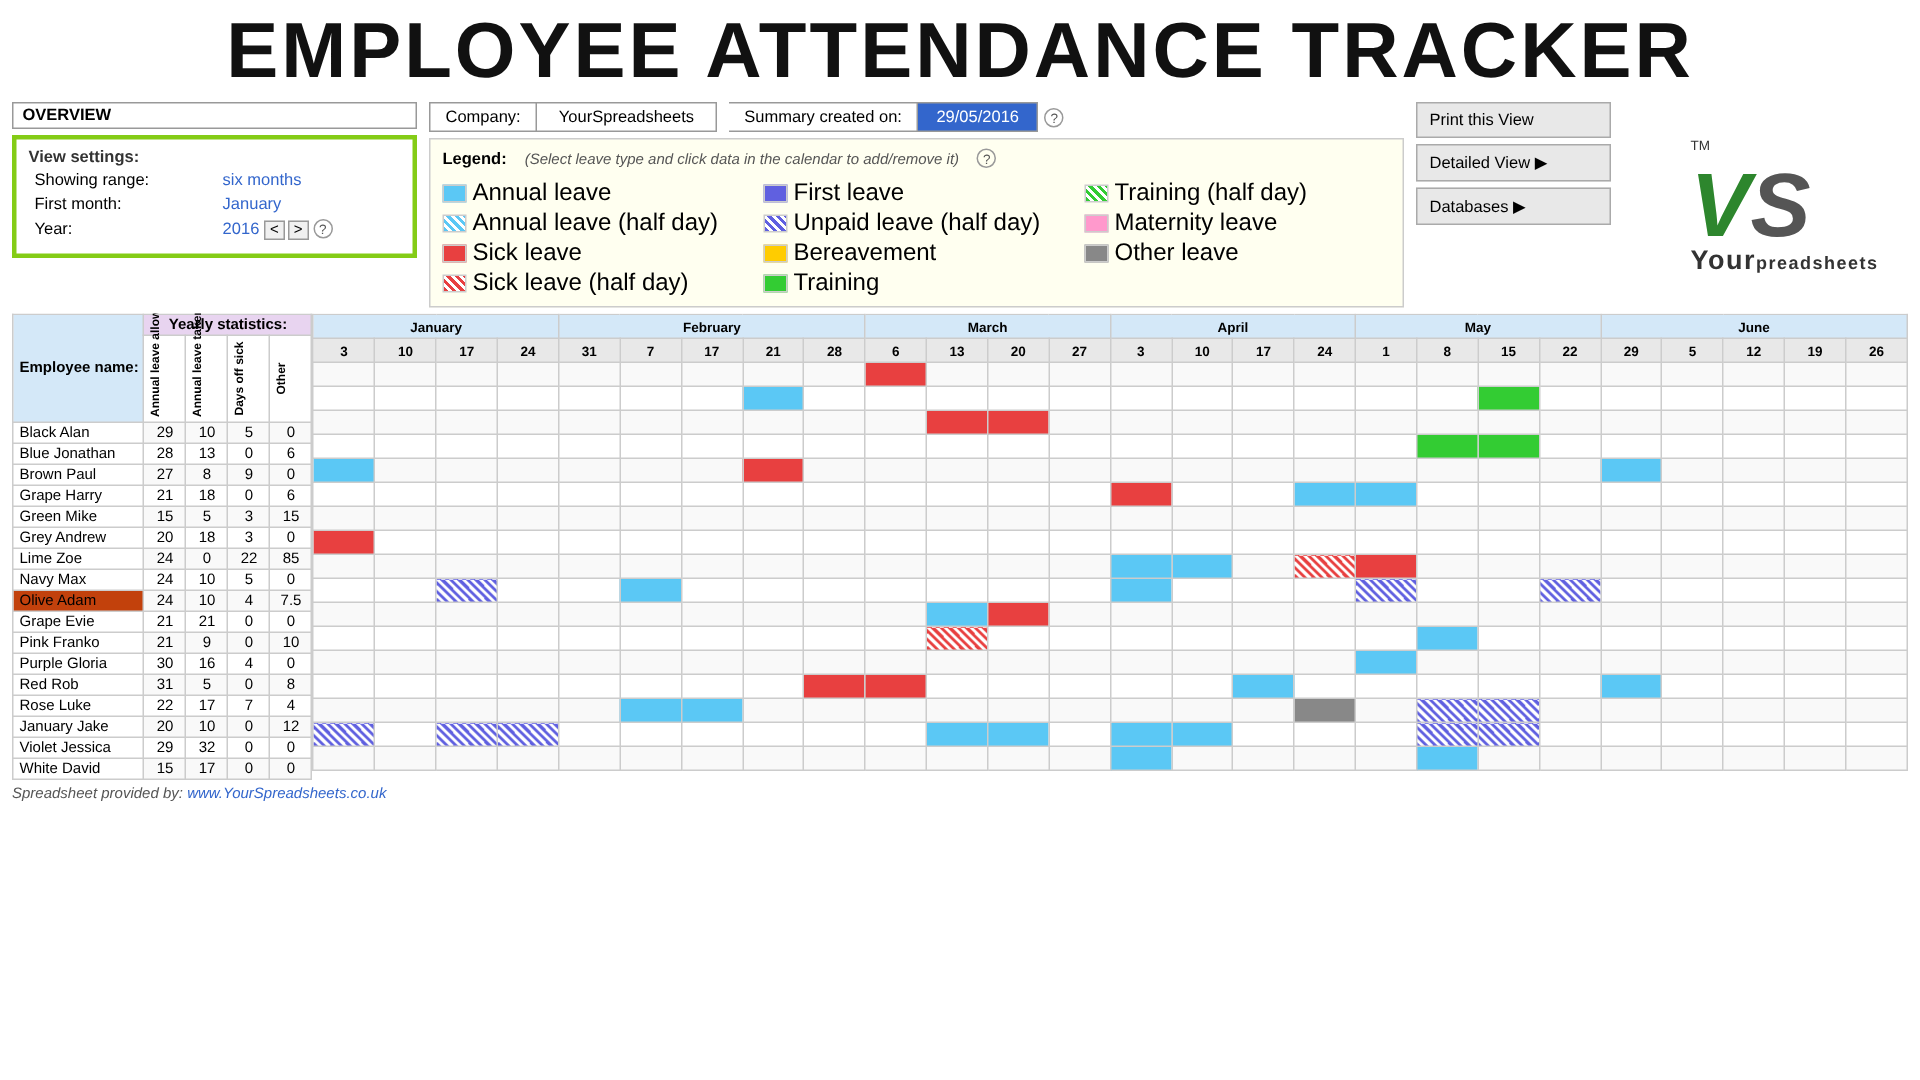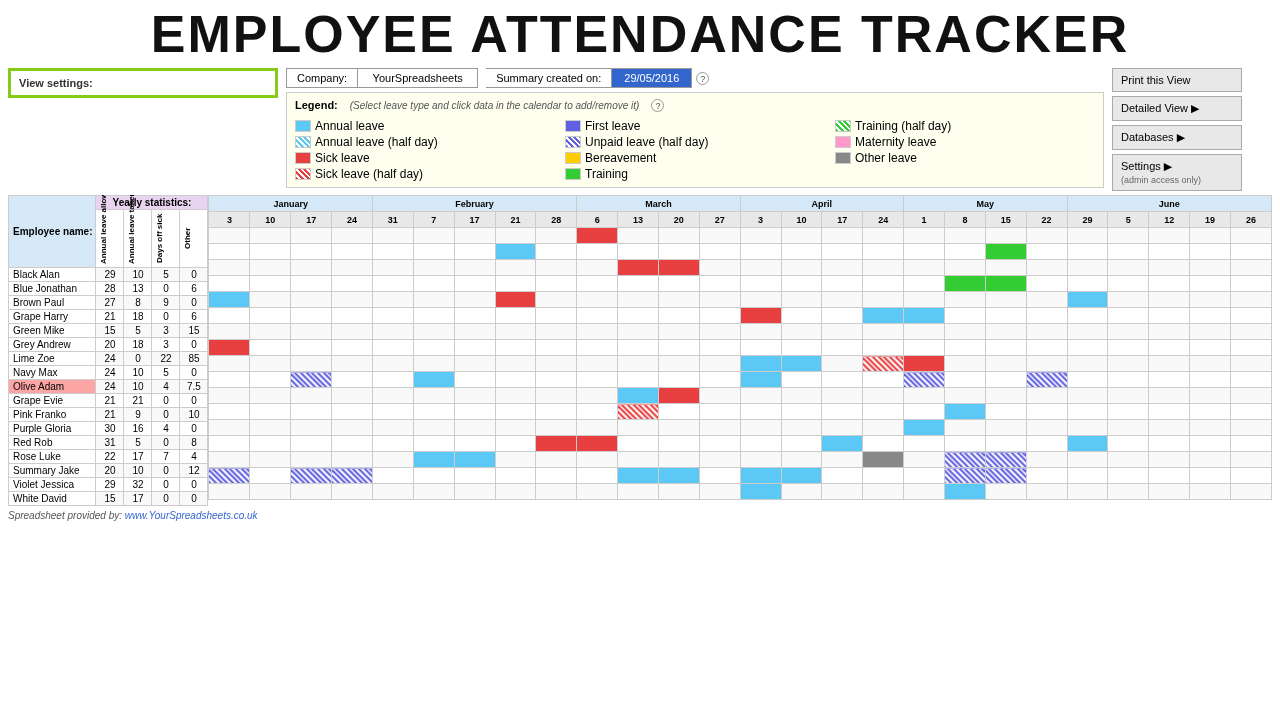--- a/index.html
+++ b/index.html
@@ -150,21 +150,21 @@
     .legend-grid {
       display: grid;
       grid-template-columns: repeat(3, 1fr);
       gap: 2px 10px;
     }
 
     .legend-item {
       display: flex;
       align-items: center;
       gap: 4px;
-      font-size: 12px;
+      font-size: 16px;
       text-align: center;
     }
 
     .legend-swatch {
       width: 16px;
       height: 12px;
       flex-shrink: 0;
       border: 1px solid #ccc;
     }
 
@@ -300,22 +300,46 @@
     }
   </style>
 </head>
 <body>
 
 <div class="main-title">EMPLOYEE ATTENDANCE TRACKER</div>
 
 <div class="top-bar">
 
   <div class="left-panel">
+    <div class="overview-box">OVERVIEW</div>
     <div class="view-settings-box">
       <div class="label">View settings:</div>
+      <table>
+        <tbody>
+            <tr>
+          <td>Showing range:</td>
+          <td class="value-blue">six months</td>
+        </tr>
+        <tr>
+          <td>First month:</td>
+          <td class="value-blue">January</td>
+        </tr>
+        <tr>
+          <td>Year:</td>
+          <td>
+            <span class="value-blue">2016</span>
+            <span class="nav-arrows">
+              <span>&lt;</span>
+              <span>&gt;</span>
+            </span>
+            <span class="help-circle">?</span>
+          </td>
+        </tr>
+      </tbody>
+        </table>
     </div>
   </div>
 
   <div class="center-panel">
     <div class="company-row">
       <div class="company-label">Company:</div>
       <div class="company-value">YourSpreadsheets</div>
       <div class="summary-label" style="margin-left:8px;">Summary created on:</div>
       <div class="summary-date">29/05/2016</div>
       <span class="help-circle" style="margin-left:4px;">?</span>
@@ -374,26 +398,38 @@
           <span>Training</span>
         </div>
       </div>
     </div>
   </div>
 
   <div class="right-panel">
     <button class="action-btn">Print this View</button>
     <button class="action-btn">Detailed View ▶</button>
     <button class="action-btn">Databases ▶</button>
-    <button class="action-btn">
-      <span>Settings ▶</span><br>
-      <span style="font-size:9px;color:#666;">(admin access only)</span>
-    </button>
   </div>
 
+  <div class="logo-area">
+    <div class="logo-box">
+      <div style="display:flex; align-items:flex-start;">
+        <div style="position:relative;">
+          <span style="font-size:9px; vertical-align:super; color:#333;">TM</span>
+        </div>
+      </div>
+      <div style="display:flex; align-items:flex-end; line-height:1;">
+        <span style="font-size:60px; font-weight:900; color:#2d862d; font-style:italic;">V</span>
+        <span style="font-size:60px; font-weight:900; color:#555; font-style:italic;">S</span>
+      </div>
+      <div style="font-size:16px; font-weight:bold; color:#333; letter-spacing:1px; margin-top:-4px;">
+        <span style="font-size:18px; font-weight:900; color:#333;">Your</span><span style="font-size:12px;">preadsheets</span>
+      </div>
+    </div>
+  </div>
 </div>
 
 <div class="data-area">
   <div class="data-table-wrapper">
 
     <table class="stats-table">
       <thead>
         <tr>
           <th rowspan="2" class="name-col" style="background:#d4e8f8; font-size:10px; text-align:left;">Employee name:</th>
           <th colspan="4" class="yearly-header">Yearly statistics:</th>
@@ -464,21 +500,21 @@
     <td>85</td>
   </tr>
           <tr class="row-odd">
     <td class="name-col" style="background:#fff; font-weight:normal;">Navy Max</td>
     <td>24</td>
     <td>10</td>
     <td>5</td>
     <td>0</td>
   </tr>
           <tr class="row-even">
-    <td class="name-col" style="background:#fca5a5; font-weight:normal;">Olive Adam</td>
+    <td class="name-col" style="background:#c2410c; font-weight:normal;">Olive Adam</td>
     <td>24</td>
     <td>10</td>
     <td>4</td>
     <td>7.5</td>
   </tr>
           <tr class="row-odd">
     <td class="name-col" style="background:#fff; font-weight:normal;">Grape Evie</td>
     <td>21</td>
     <td>21</td>
     <td>0</td>
@@ -506,21 +542,21 @@
     <td>8</td>
   </tr>
           <tr class="row-odd">
     <td class="name-col" style="background:#fff; font-weight:normal;">Rose Luke</td>
     <td>22</td>
     <td>17</td>
     <td>7</td>
     <td>4</td>
   </tr>
           <tr class="row-even">
-    <td class="name-col" style="background:#fff; font-weight:normal;">Summary Jake</td>
+    <td class="name-col" style="background:#fff; font-weight:normal;">January Jake</td>
     <td>20</td>
     <td>10</td>
     <td>0</td>
     <td>12</td>
   </tr>
           <tr class="row-odd">
     <td class="name-col" style="background:#fff; font-weight:normal;">Violet Jessica</td>
     <td>29</td>
     <td>32</td>
     <td>0</td>

